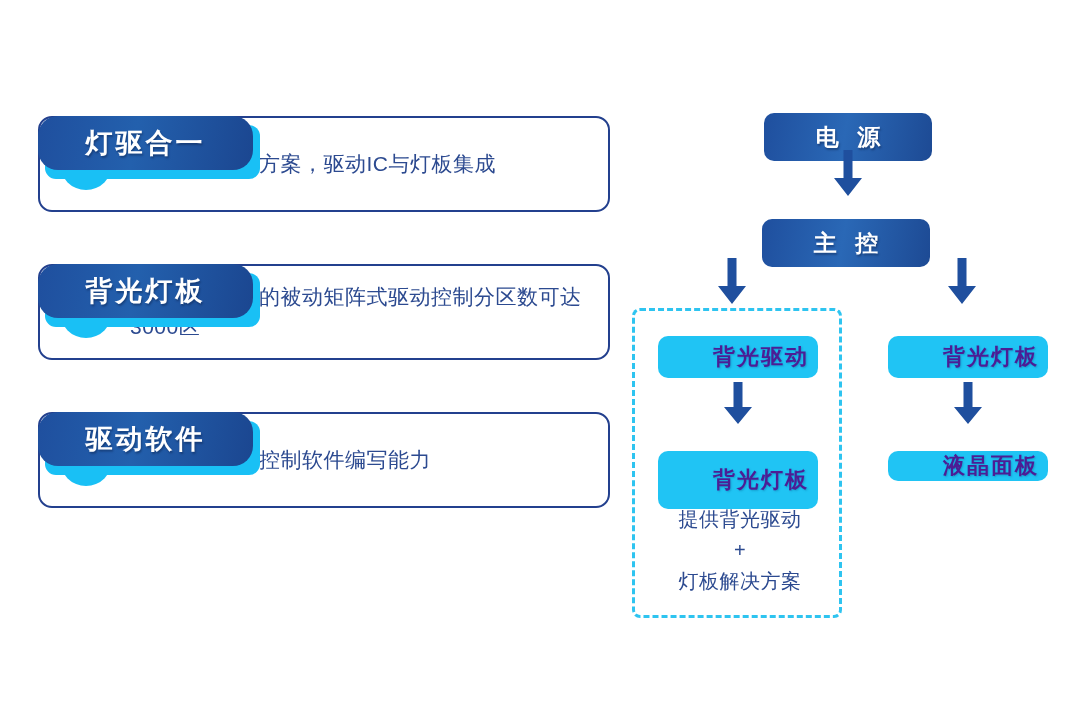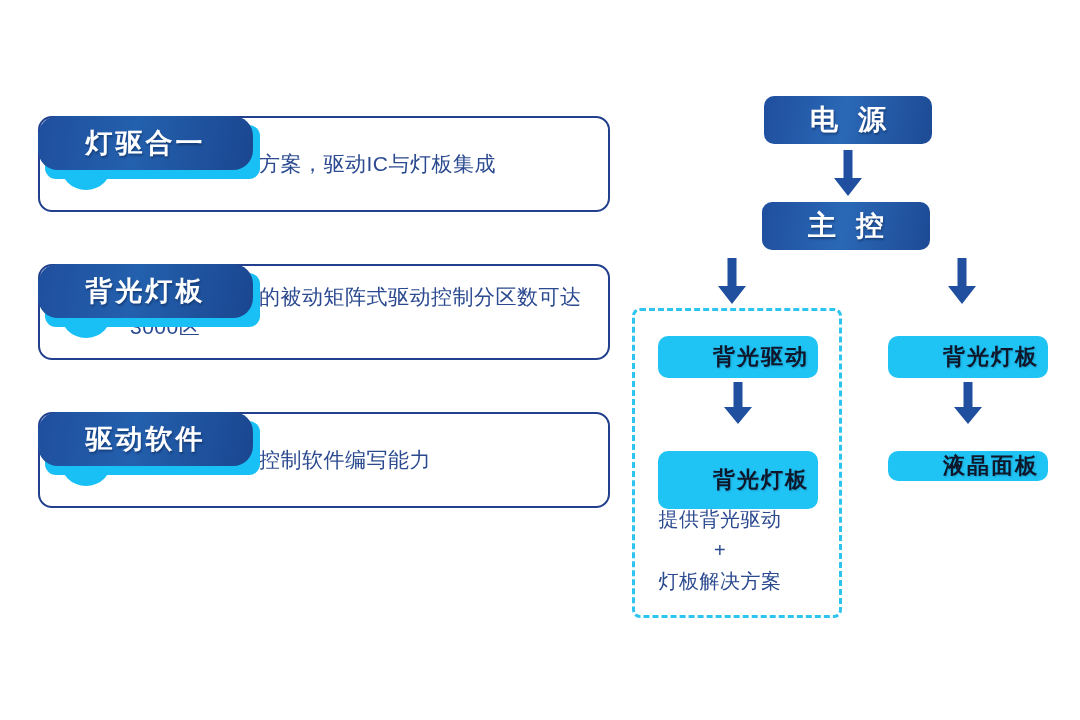--- a/index.html
+++ b/index.html
@@ -118,29 +118,30 @@
     box-sizing: border-box;
     display: flex;
     align-items: center;
     justify-content: center;
     border-radius: 10px;
     white-space: nowrap;
   }
   .node-dark {
     background: linear-gradient(100deg, #1f4f9e 0%, #2a68b6 48%, #1d4a94 100%);
     color: #ffffff;
-    font-size: 28px;
+    font-size: 23px;
     font-weight: 700;
     letter-spacing: 6px;
     text-indent: 6px;
     text-shadow: 1px 2px 2px rgba(10,30,70,.45);
+    margin-top: 17px;
   }
   .node-cyan {
     background: #20c4f4;
-    color: #0f172a;
+    color: #4c1d95;
     font-size: 22px;
     font-weight: 700;
     letter-spacing: 2px;
     text-indent: 2px;
     text-shadow: 1px 1px 2px rgba(0,90,140,.35);
     padding-left: 44px;
   }
 
   .arrow {
     position: absolute;
@@ -278,21 +279,21 @@
     <div class="arrow" style="left:102px; top:302px;">
       <svg width="32" height="44" viewBox="0 0 32 44" aria-hidden="true">
         <path d="M11.5 0 H20.5 V25 H30 L16 42 L2 25 H11.5 Z" fill="#1f4f9e"></path>
       </svg>
     </div>
 
     <div class="node node-cyan" style="left:38px; top:371px; width:160px; height:58px;">
       <span>背光灯板</span>
     </div>
 
-    <div class="note" style="left:0; top:424px; width:200px;">
+    <div class="note" style="left:20px; top:424px; width:200px;">
       <div>提供背光驱动</div>
       <div>+</div>
       <div>灯板解决方案</div>
     </div>
 
     <div class="node node-cyan" style="left:268px; top:256px; width:160px; height:42px;">
       <span>背光灯板</span>
     </div>
 
     <div class="arrow" style="left:332px; top:302px;">

